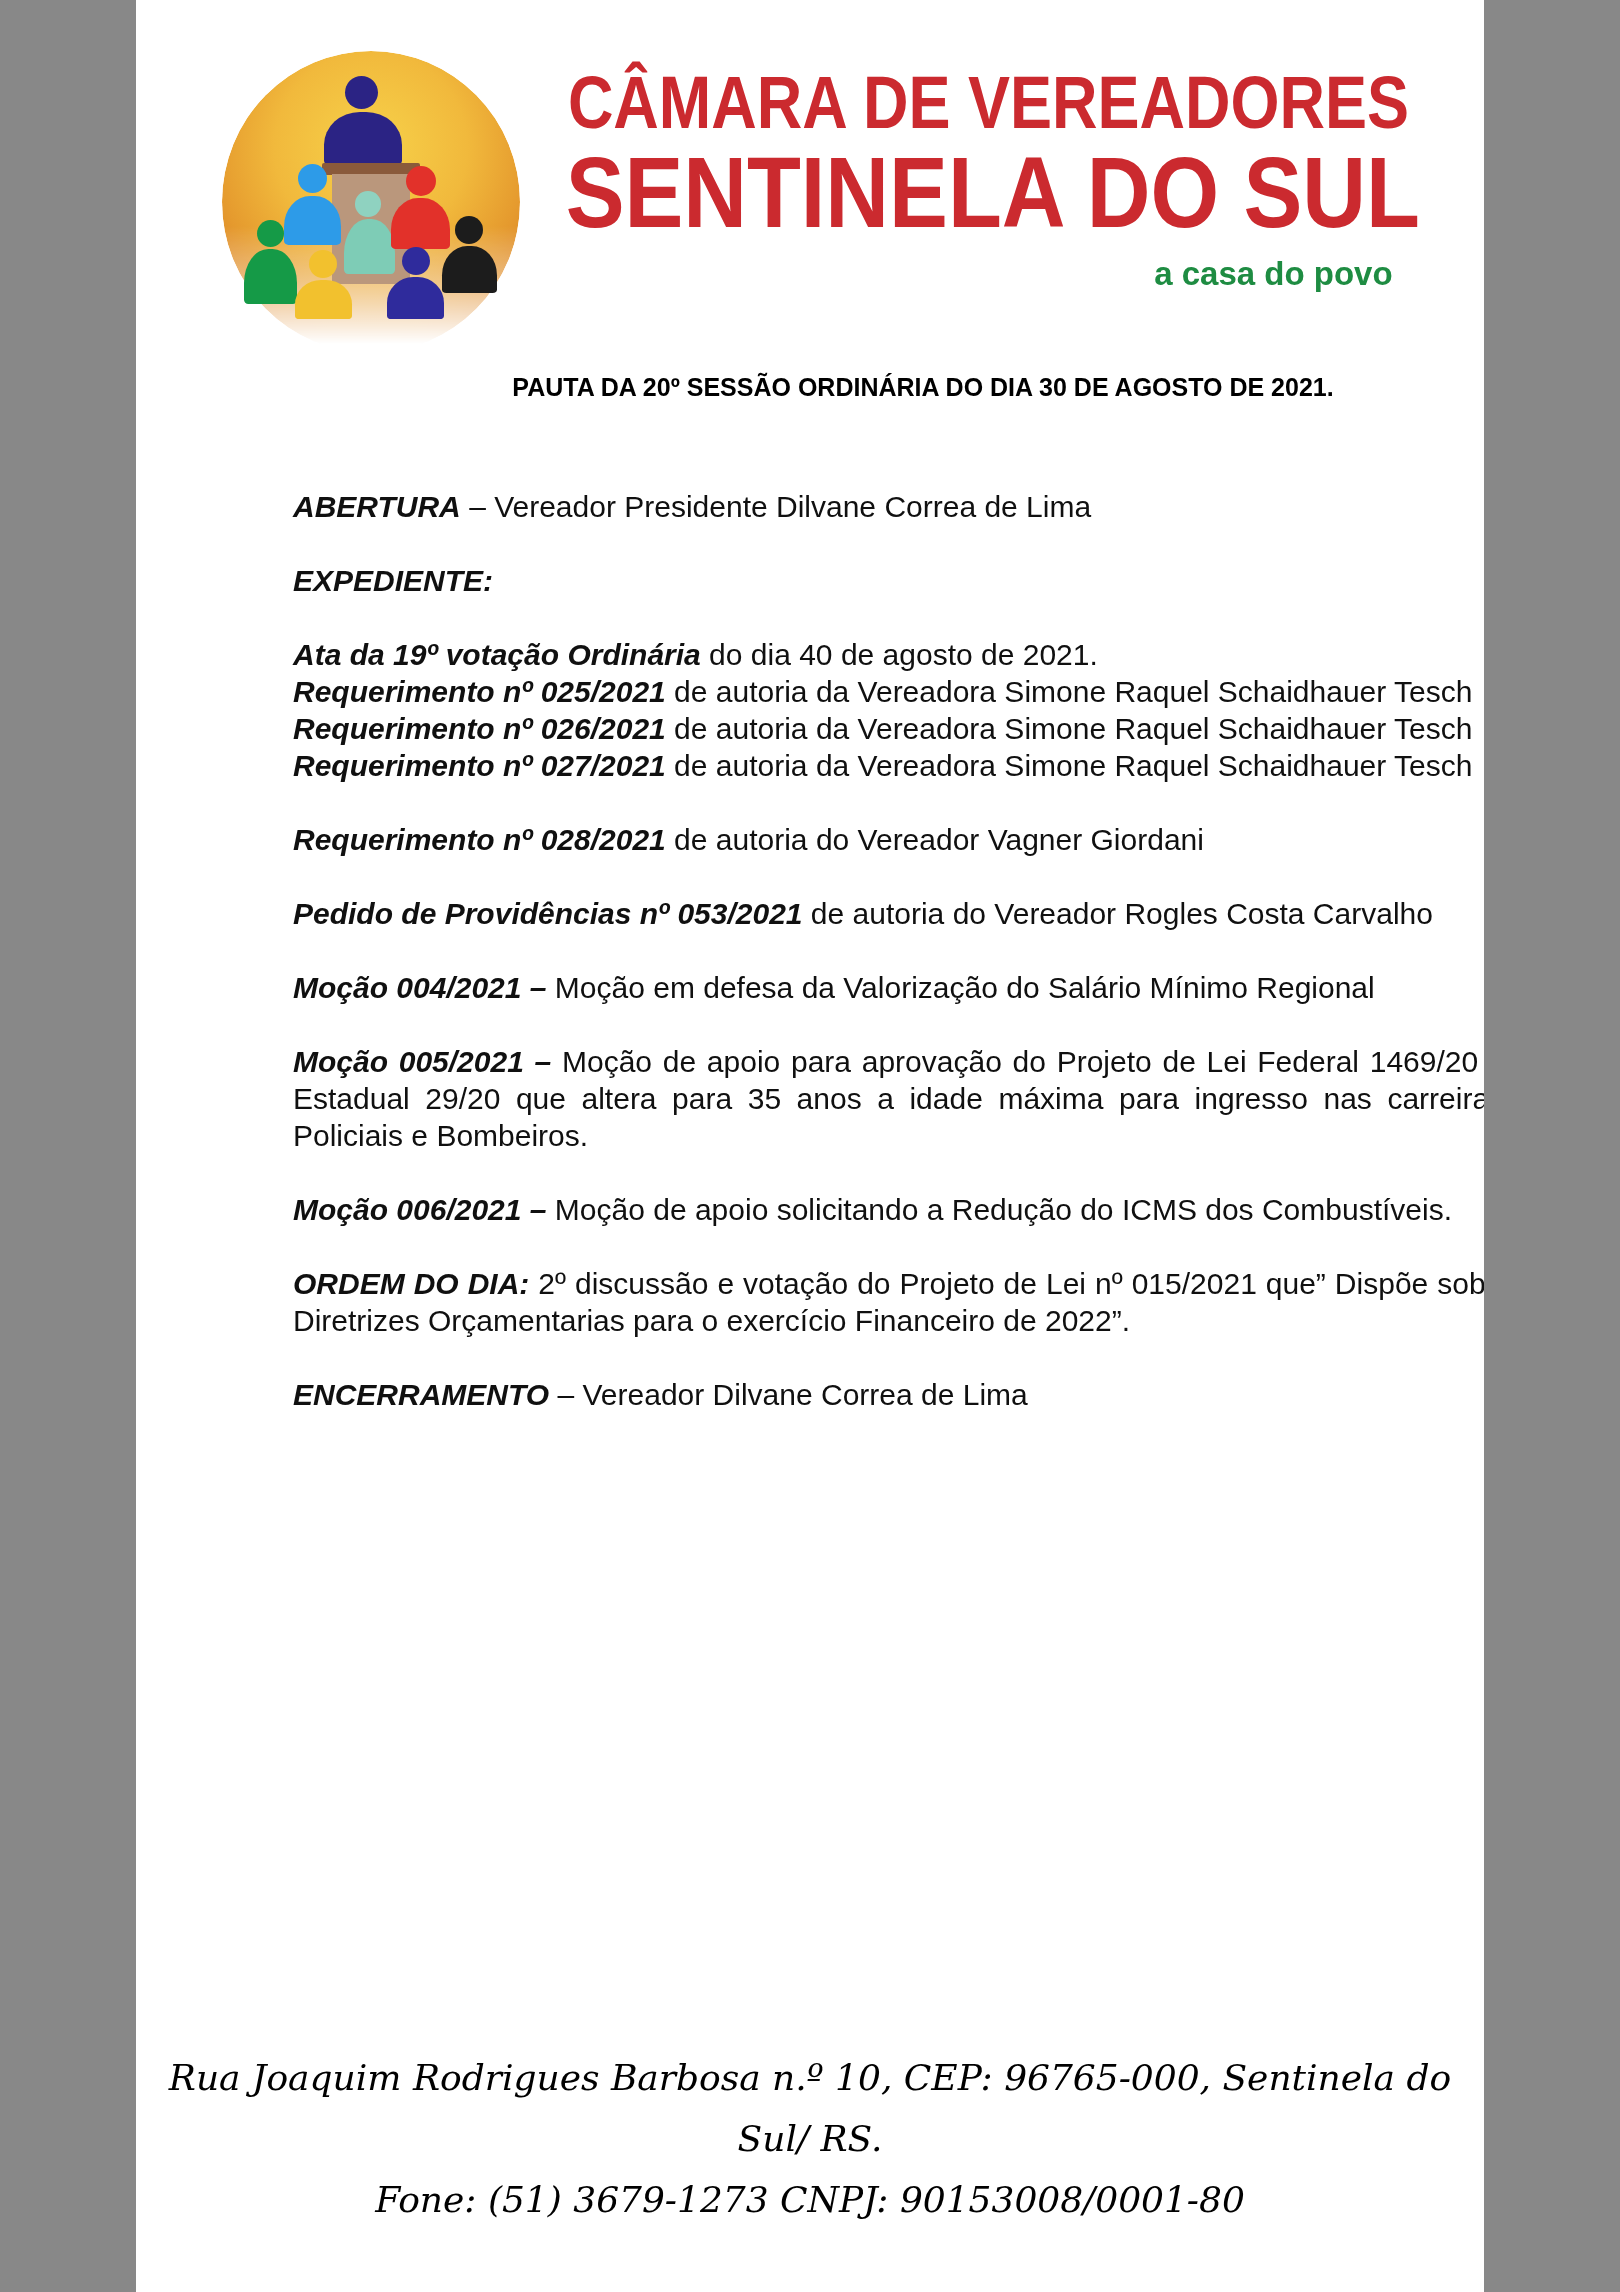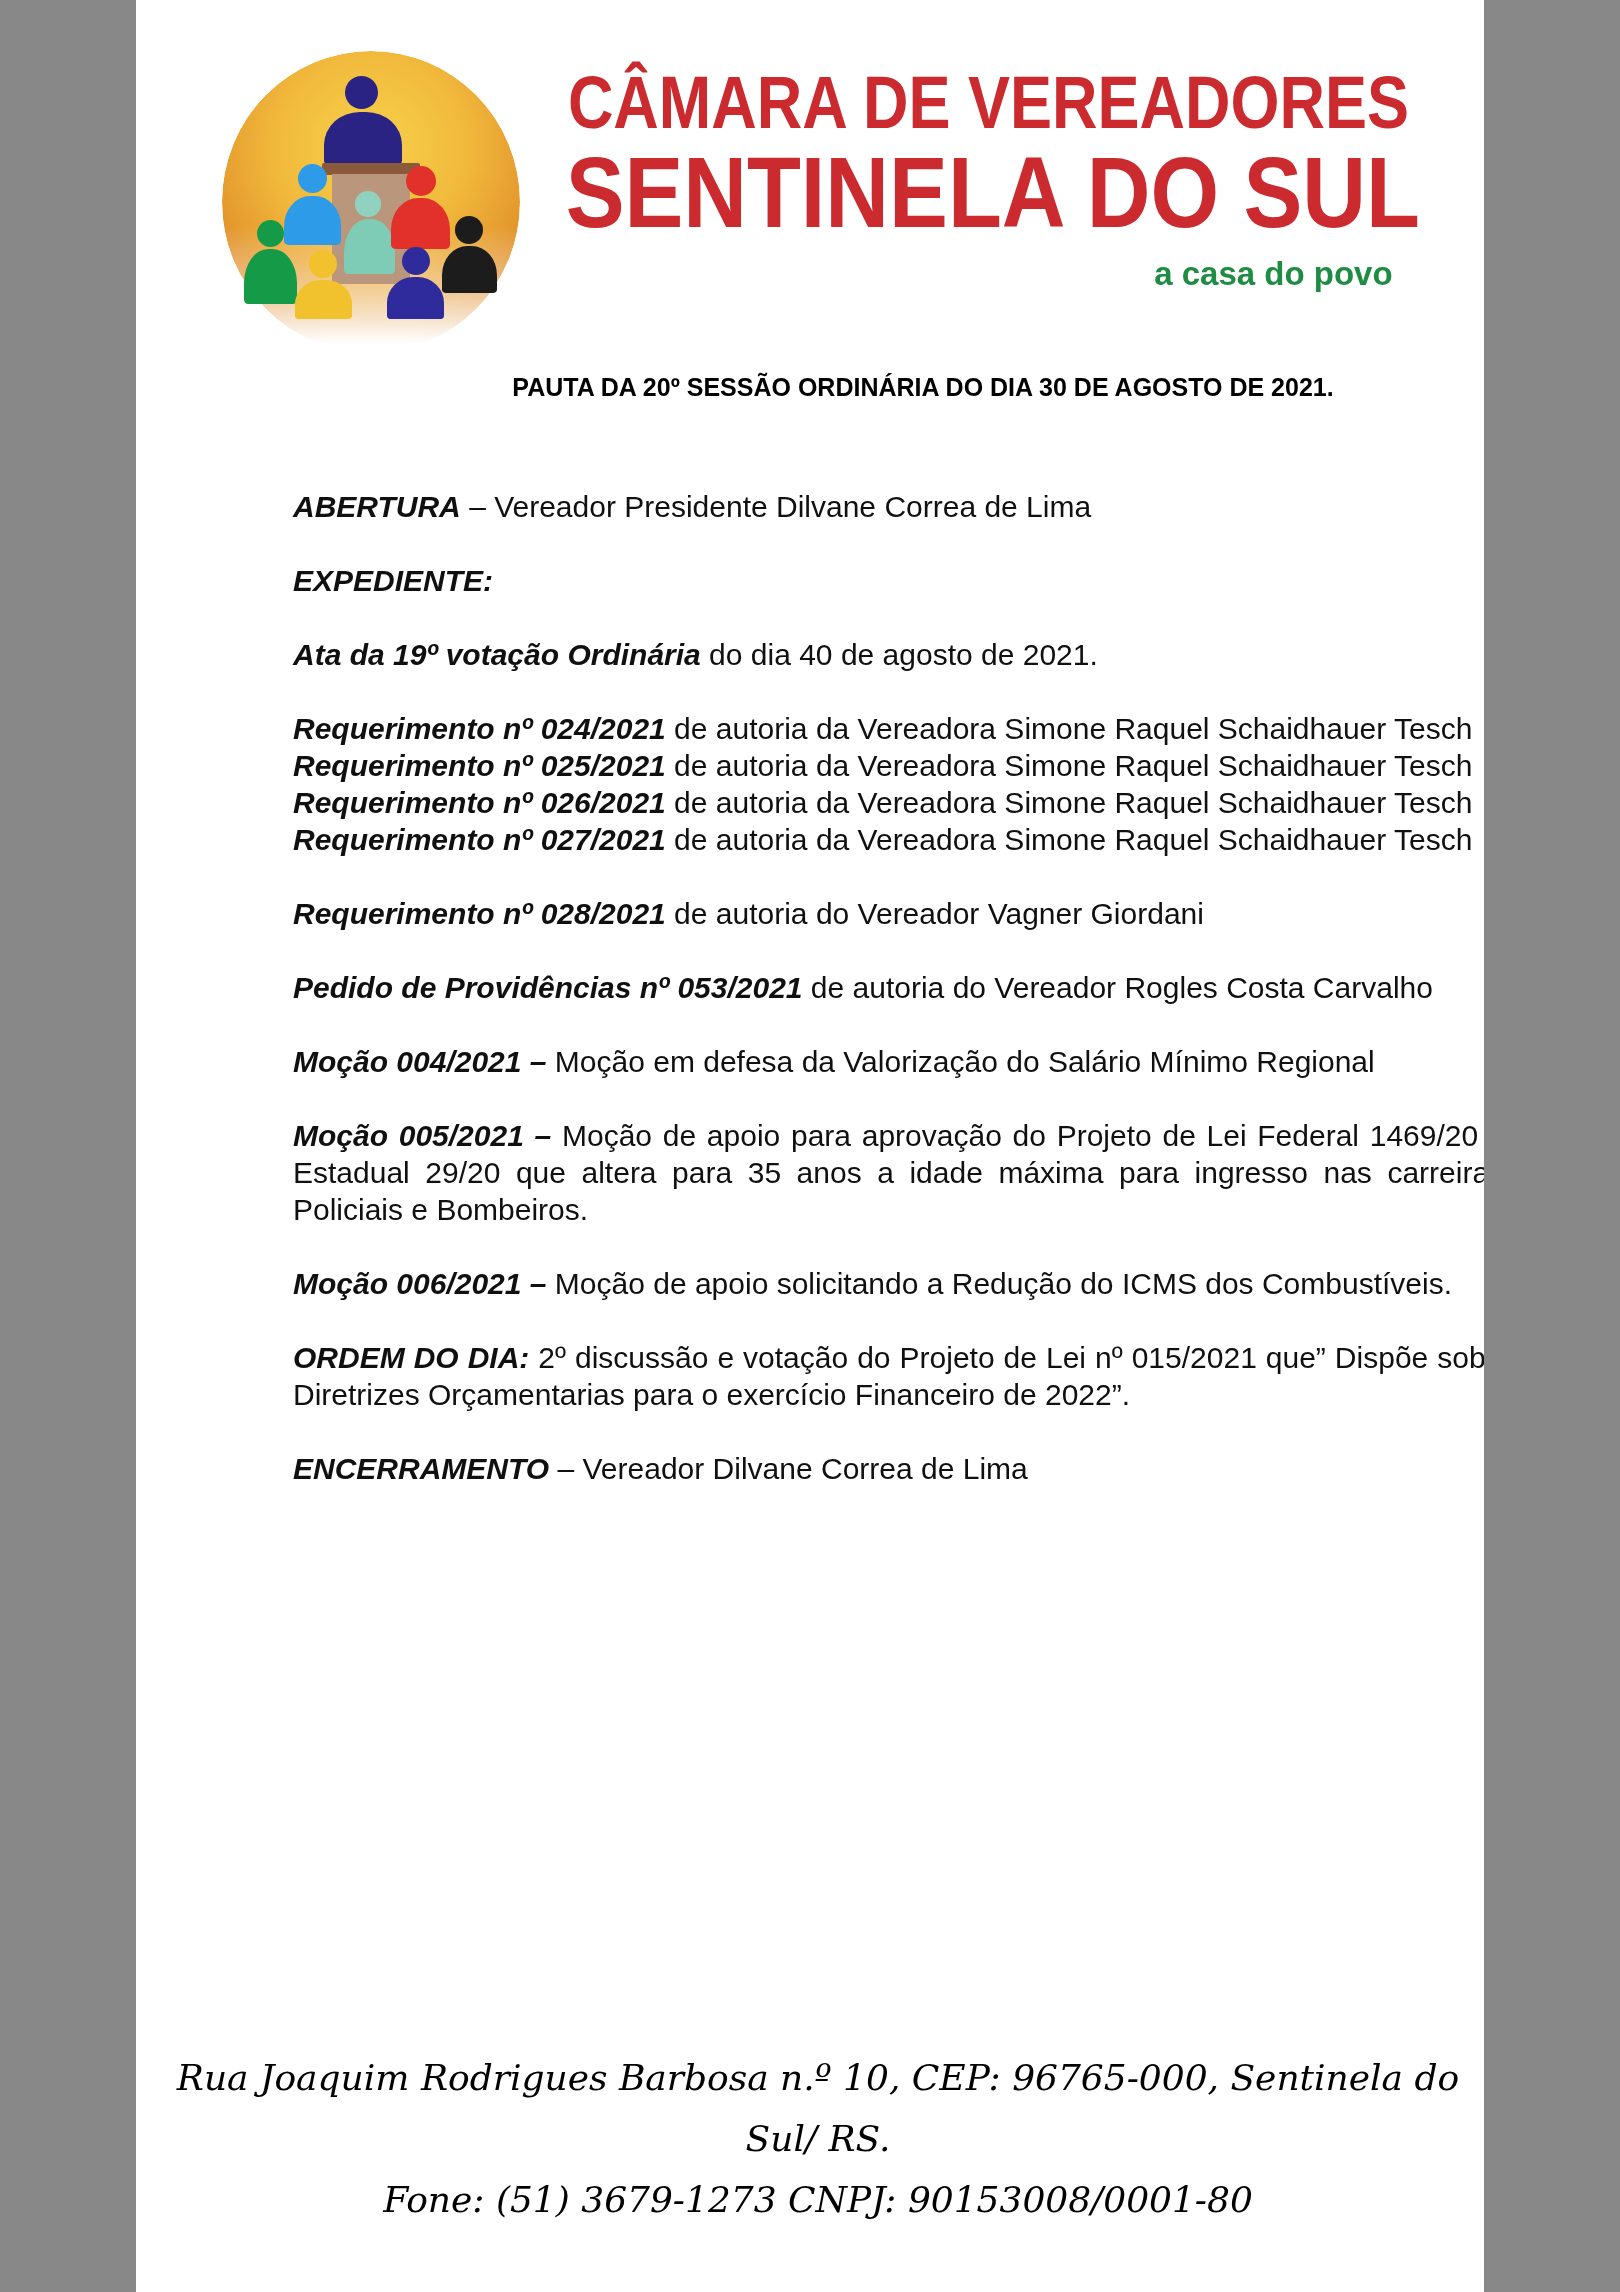--- a/index.html
+++ b/index.html
@@ -54,21 +54,21 @@
   .body-text p{margin:37px 0 0 0;text-align:justify;}
   .body-text p:first-child{margin-top:0;}
   .body-text p.tight{margin-top:0;}
   .body-text strong{font-weight:700;font-style:italic;}
 
   
   .page-footer{
     position:absolute;left:0;bottom:63px;width:100%;
     text-align:center;
     font-family:"DejaVu Serif", serif;font-style:italic;
-    font-size:36px;line-height:61px;color:#000;padding-left:8px;
+    font-size:36px;line-height:61px;color:#000;
   }
 </style>
 </head>
 <body>
 
 <div class="page">
 
   <header>
 
     <div class="logo">
@@ -169,21 +169,20 @@
       <path d="M62,186 Q75,196 88,186 L86,197 Q75,204 64,197 Z" fill="#c32b35" stroke="#8e1f26" stroke-width="1"></path>
     </svg>
   </header>
 
   <h1 class="doc-title">PAUTA DA 20º SESSÃO ORDINÁRIA DO DIA 30 DE AGOSTO DE 2021.</h1>
 
   <main class="body-text">
     <p><strong>ABERTURA</strong><span> – Vereador Presidente Dilvane Correa de Lima</span></p>
     <p><strong>EXPEDIENTE:</strong><span></span></p>
     <p><strong>Ata da 19º votação Ordinária</strong><span> do dia 40 de agosto de 2021.</span></p>
-    <p><strong>Requerimento nº 024/2021</strong><span> de autoria da Vereadora Simone Raquel Schaidhauer Tesch</span></p>
     <p class="tight"><strong>Requerimento nº 025/2021</strong><span> de autoria da Vereadora Simone Raquel Schaidhauer Tesch</span></p>
     <p class="tight"><strong>Requerimento nº 026/2021</strong><span> de autoria da Vereadora Simone Raquel Schaidhauer Tesch</span></p>
     <p class="tight"><strong>Requerimento nº 027/2021</strong><span> de autoria da Vereadora Simone Raquel Schaidhauer Tesch</span></p>
     <p><strong>Requerimento nº 028/2021</strong><span> de autoria do Vereador Vagner Giordani</span></p>
     <p><strong>Pedido de Providências nº 053/2021</strong><span> de autoria do Vereador Rogles Costa Carvalho</span></p>
     <p><strong>Moção 004/2021 –</strong><span> Moção em defesa da Valorização do Salário Mínimo Regional</span></p>
     <p><strong>Moção 005/2021 –</strong><span> Moção de apoio para aprovação do Projeto de Lei Federal 1469/20 e PL Estadual 29/20 que altera para 35 anos a idade máxima para ingresso nas carreiras de Policiais e Bombeiros.</span></p>
     <p><strong>Moção 006/2021 –</strong><span> Moção de apoio solicitando a Redução do ICMS dos Combustíveis.</span></p>
     <p><strong>ORDEM DO DIA:</strong><span> 2º discussão e votação do Projeto de Lei nº 015/2021 que” Dispõe sobre as Diretrizes Orçamentarias para o exercício Financeiro de 2022”.</span></p>
     <p><strong>ENCERRAMENTO</strong><span> – Vereador Dilvane Correa de Lima</span></p>

